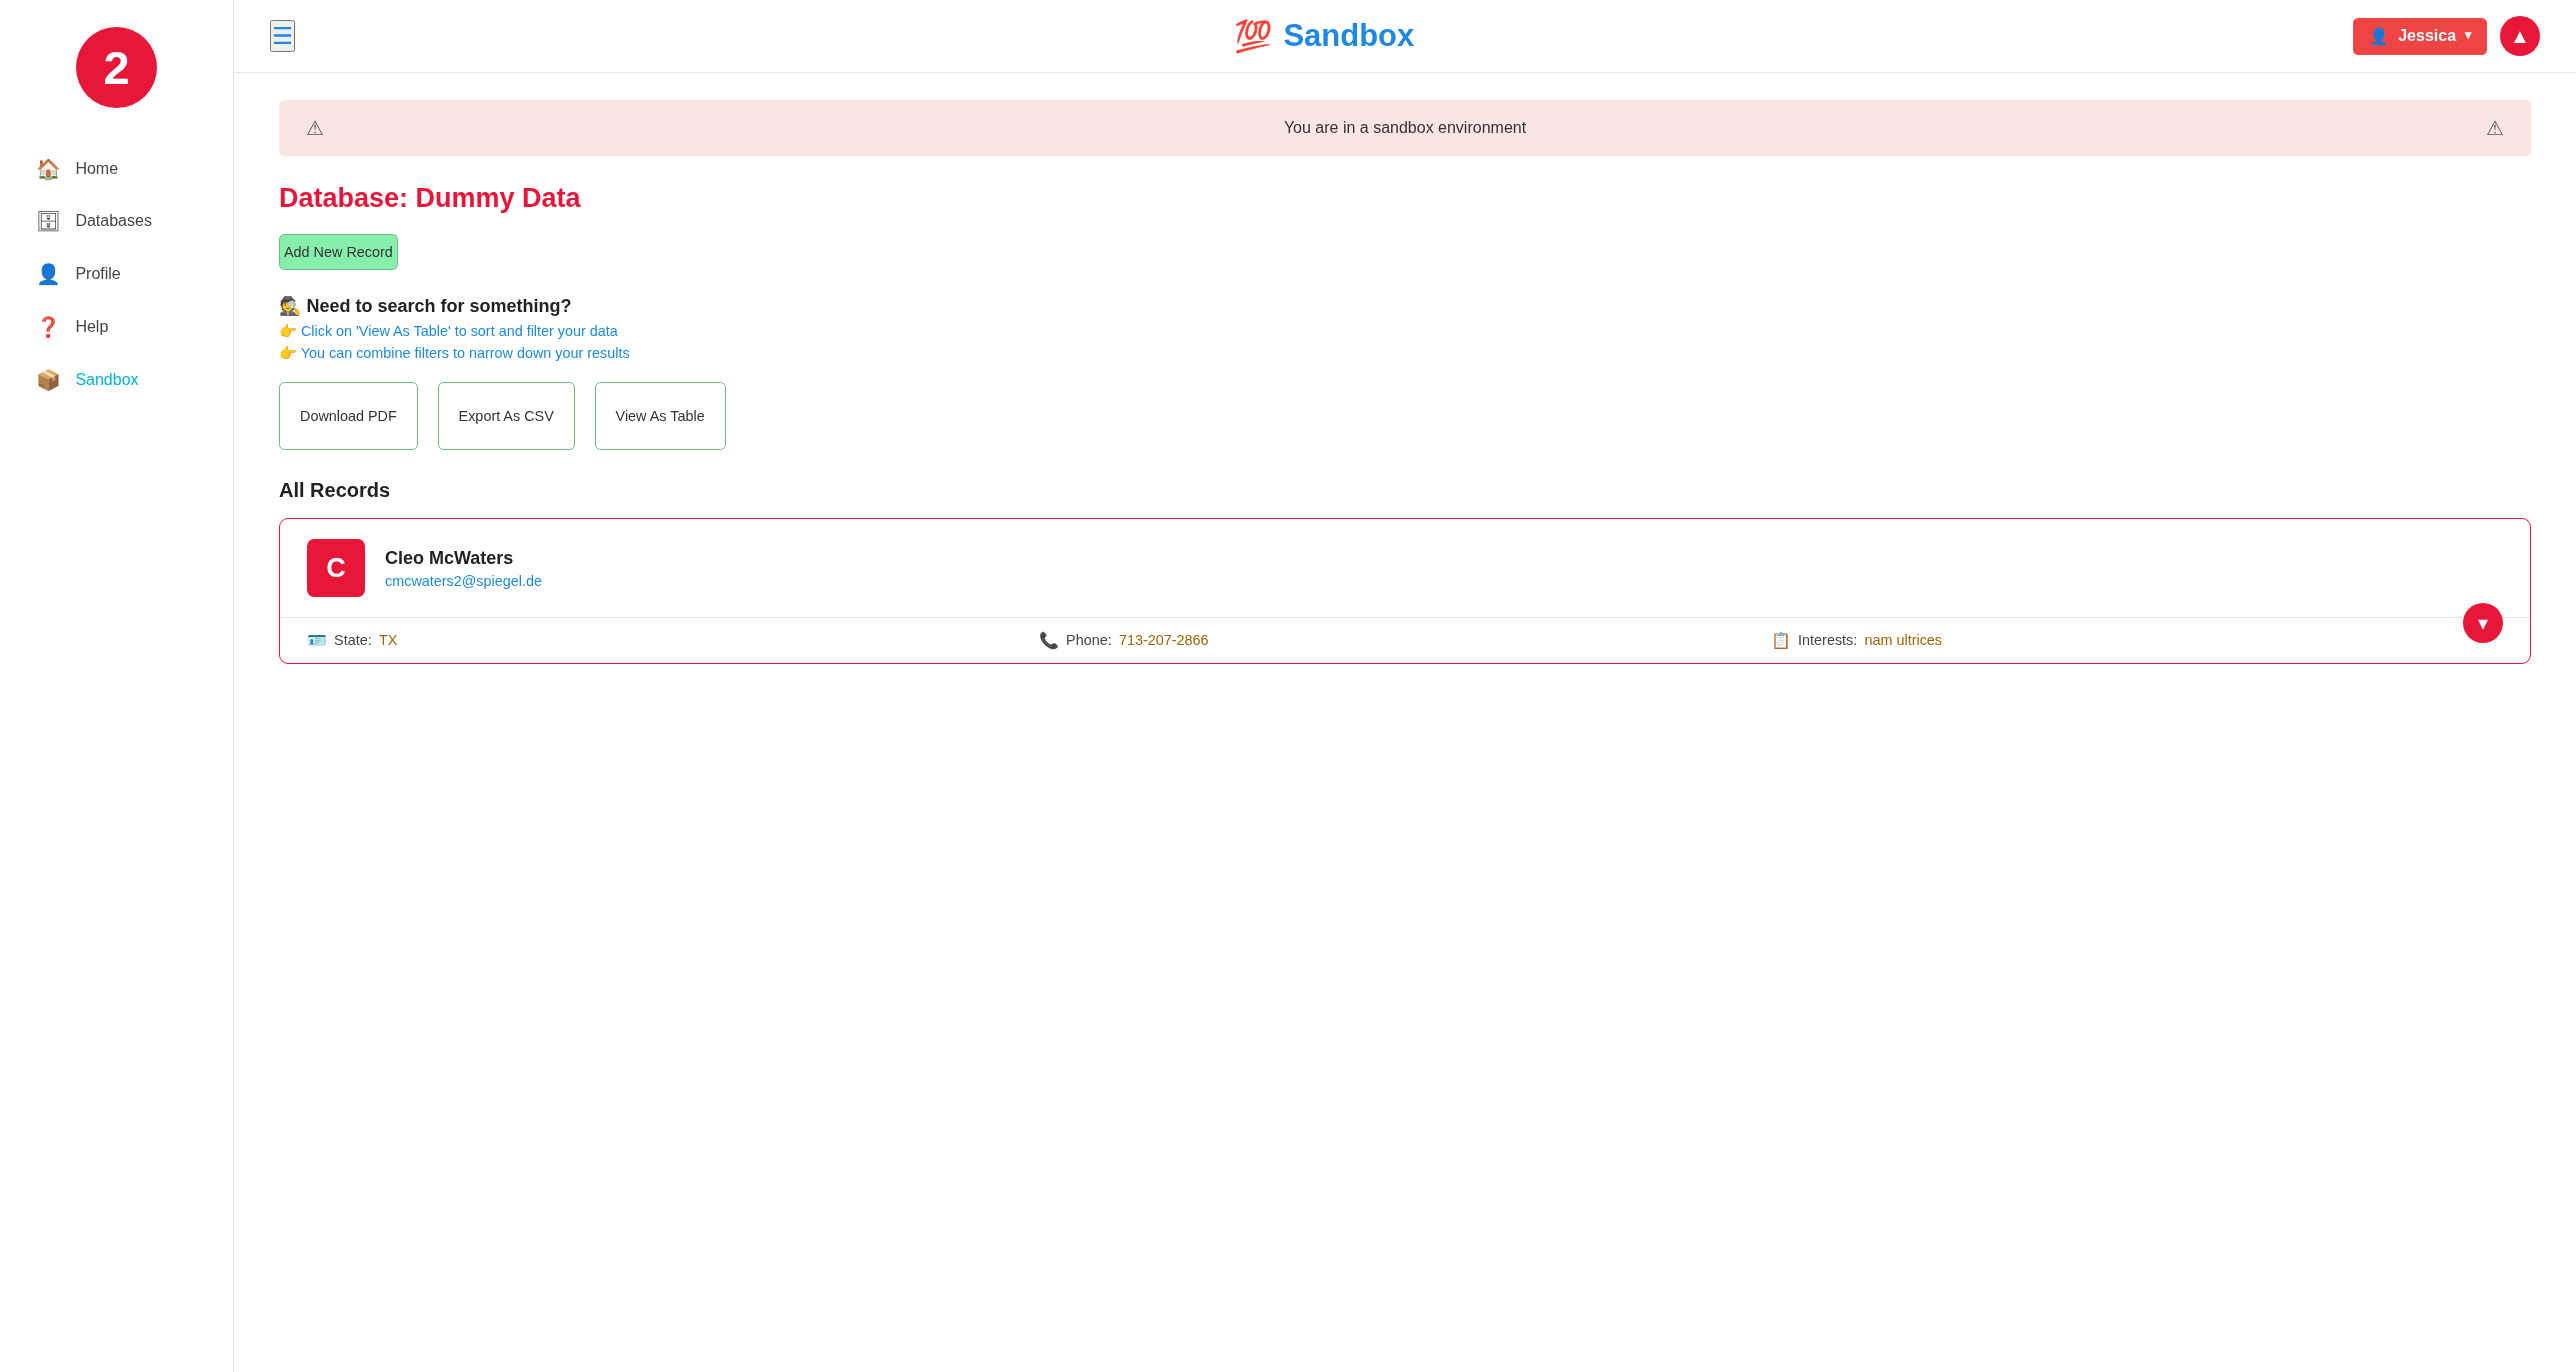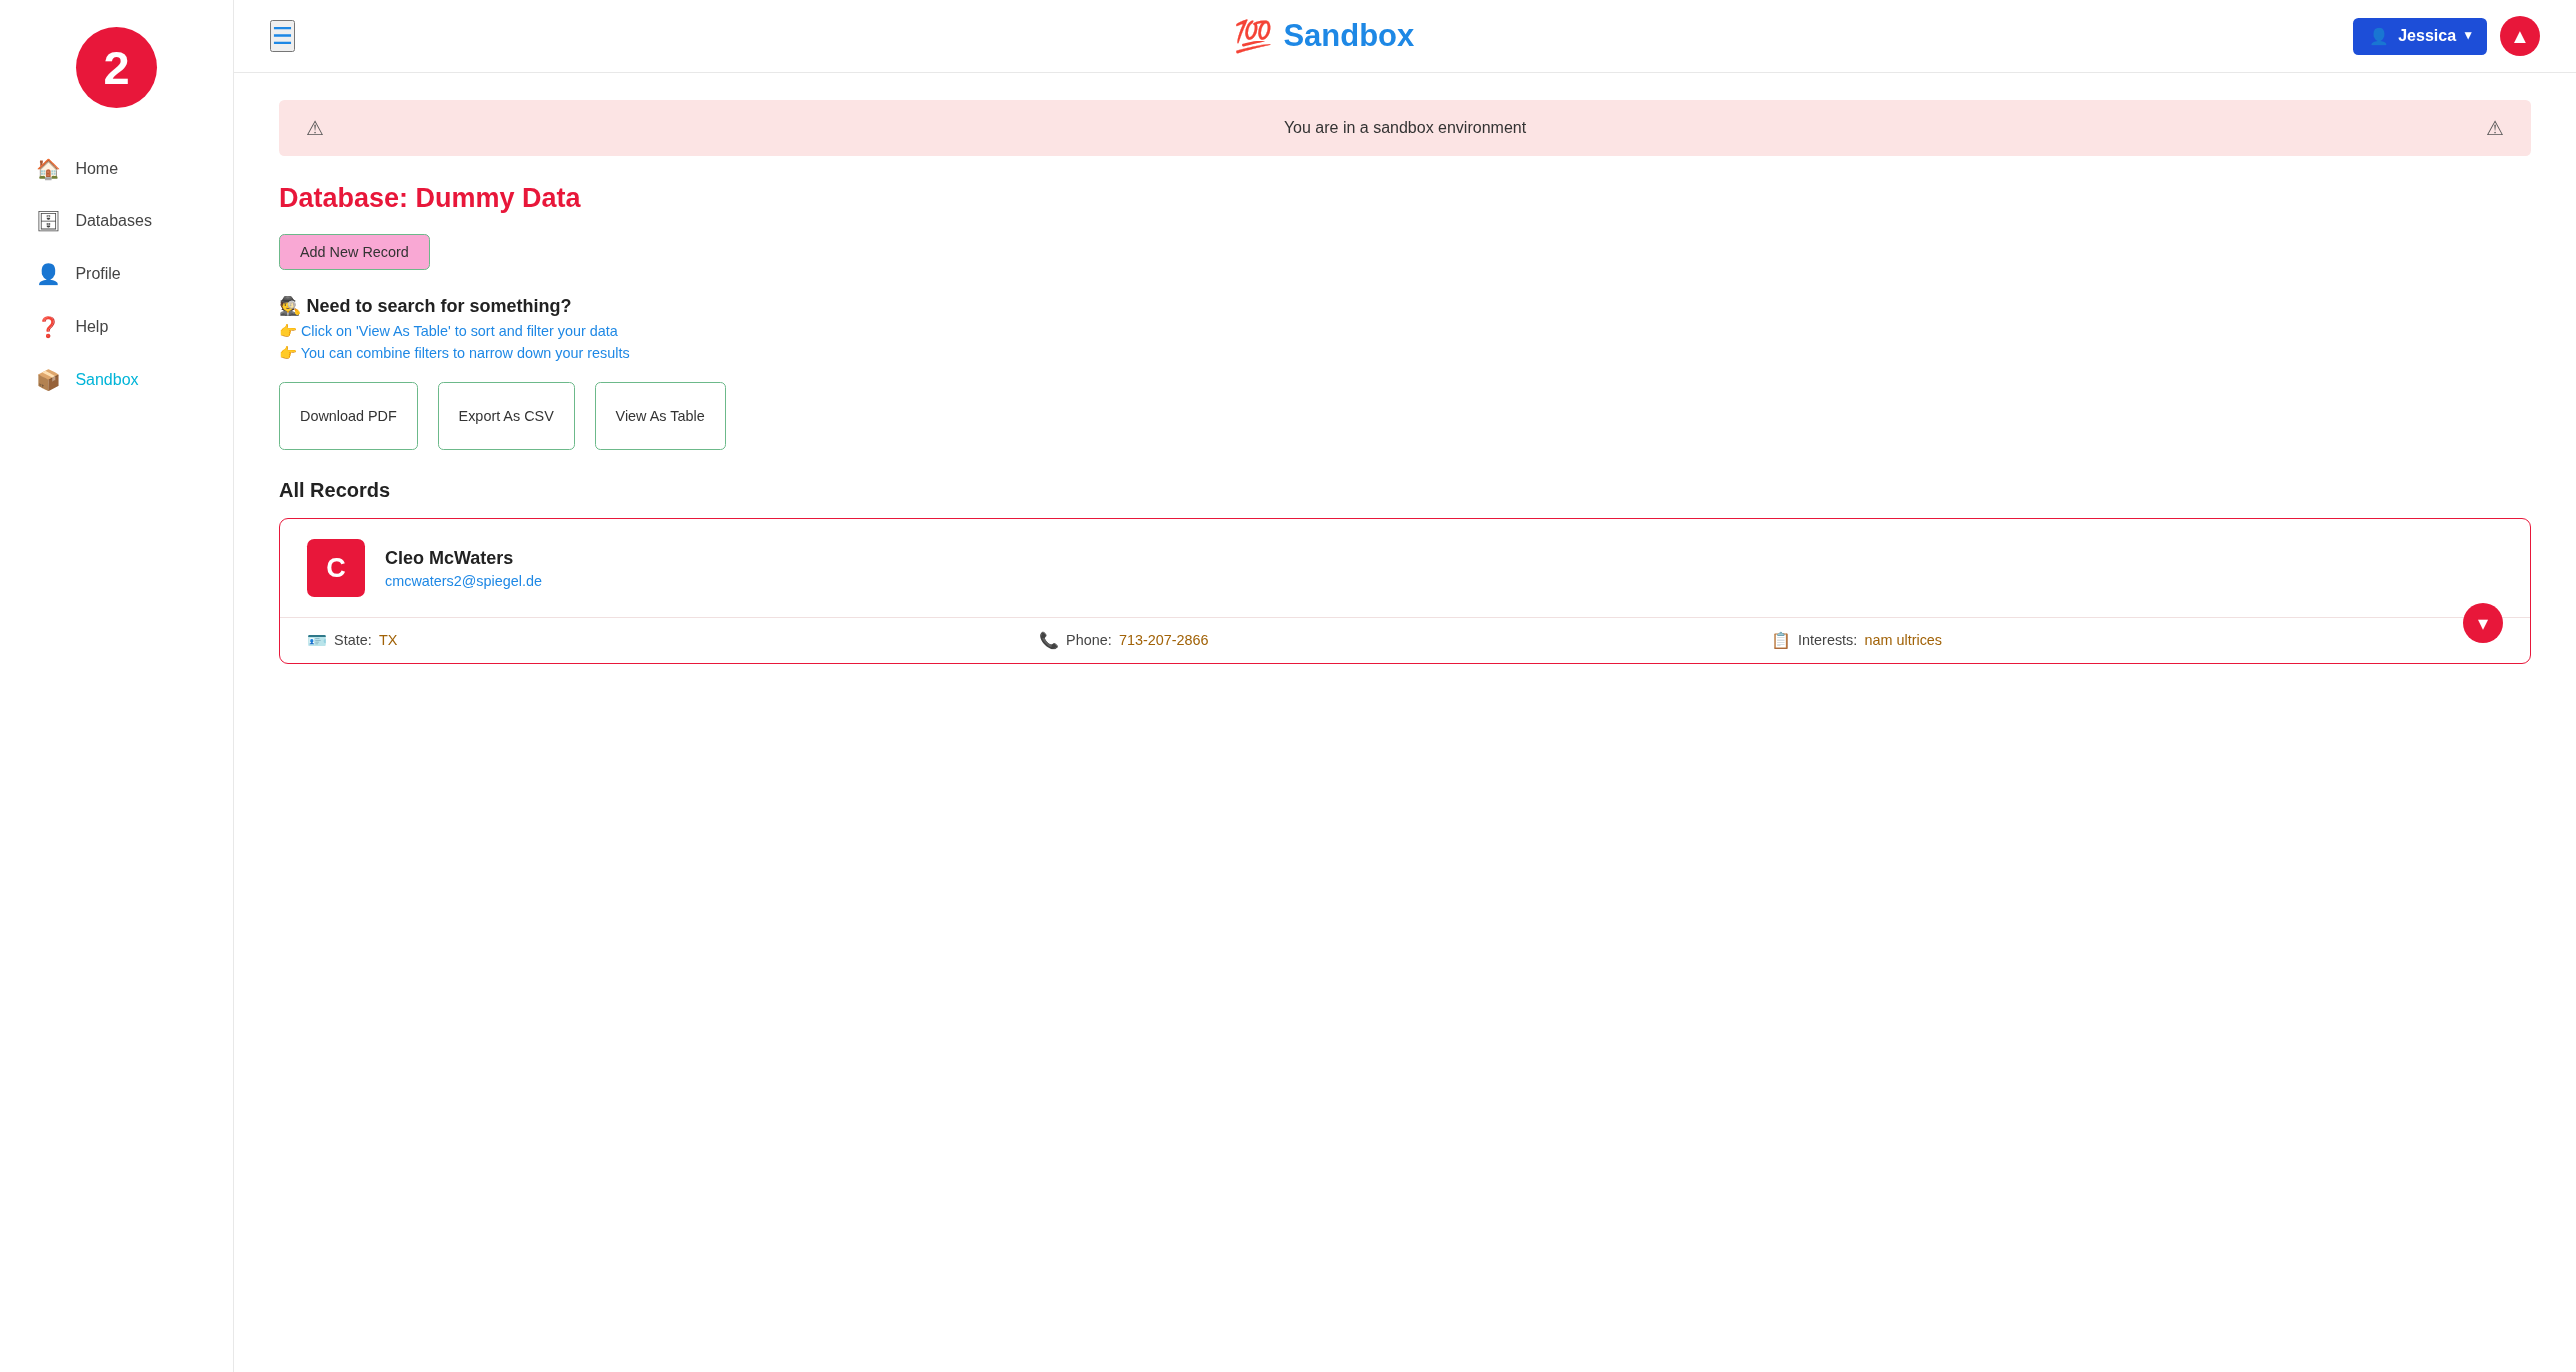--- a/index.html
+++ b/index.html
@@ -86,21 +86,21 @@
       display: flex;
       align-items: center;
       gap: 10.8px;
       font-size: 31px;
       font-weight: 700;
       color: #1e88e5;
     }
     .user-btn {
       display: flex;
       gap: 9px;
-      background: #1d4ed8;
+      background: #ef4444;
       color: #fff;
       border: none;
       border-radius: 5.4px;
       padding: 9px 16px;
       font-size: 16px;
       font-weight: 600;
       cursor: pointer;
     }
     .user-btn .arrow { font-size: 12.6px; }
     .scroll-top-btn {
@@ -155,24 +155,24 @@
       color: #333;
       border-radius: 5.4px;
       padding: 25px 20px;
       font-size: 14.4px;
       cursor: pointer;
       margin-right: 9px;
     }
 
     .add-record-btn {
       border: 1.3px solid #6cb98a;
-      background: #f9a8d4;
+      background: #86efac;
       color: #333;
       border-radius: 5.4px;
-      padding: 9px 20px;
+      padding: 9px 4px;
       font-size: 14.4px;
       cursor: pointer;
       margin-bottom: 25px;
       display: inline-block;
     }
 
     
     .search-section {
       margin-bottom: 20px;
     }

